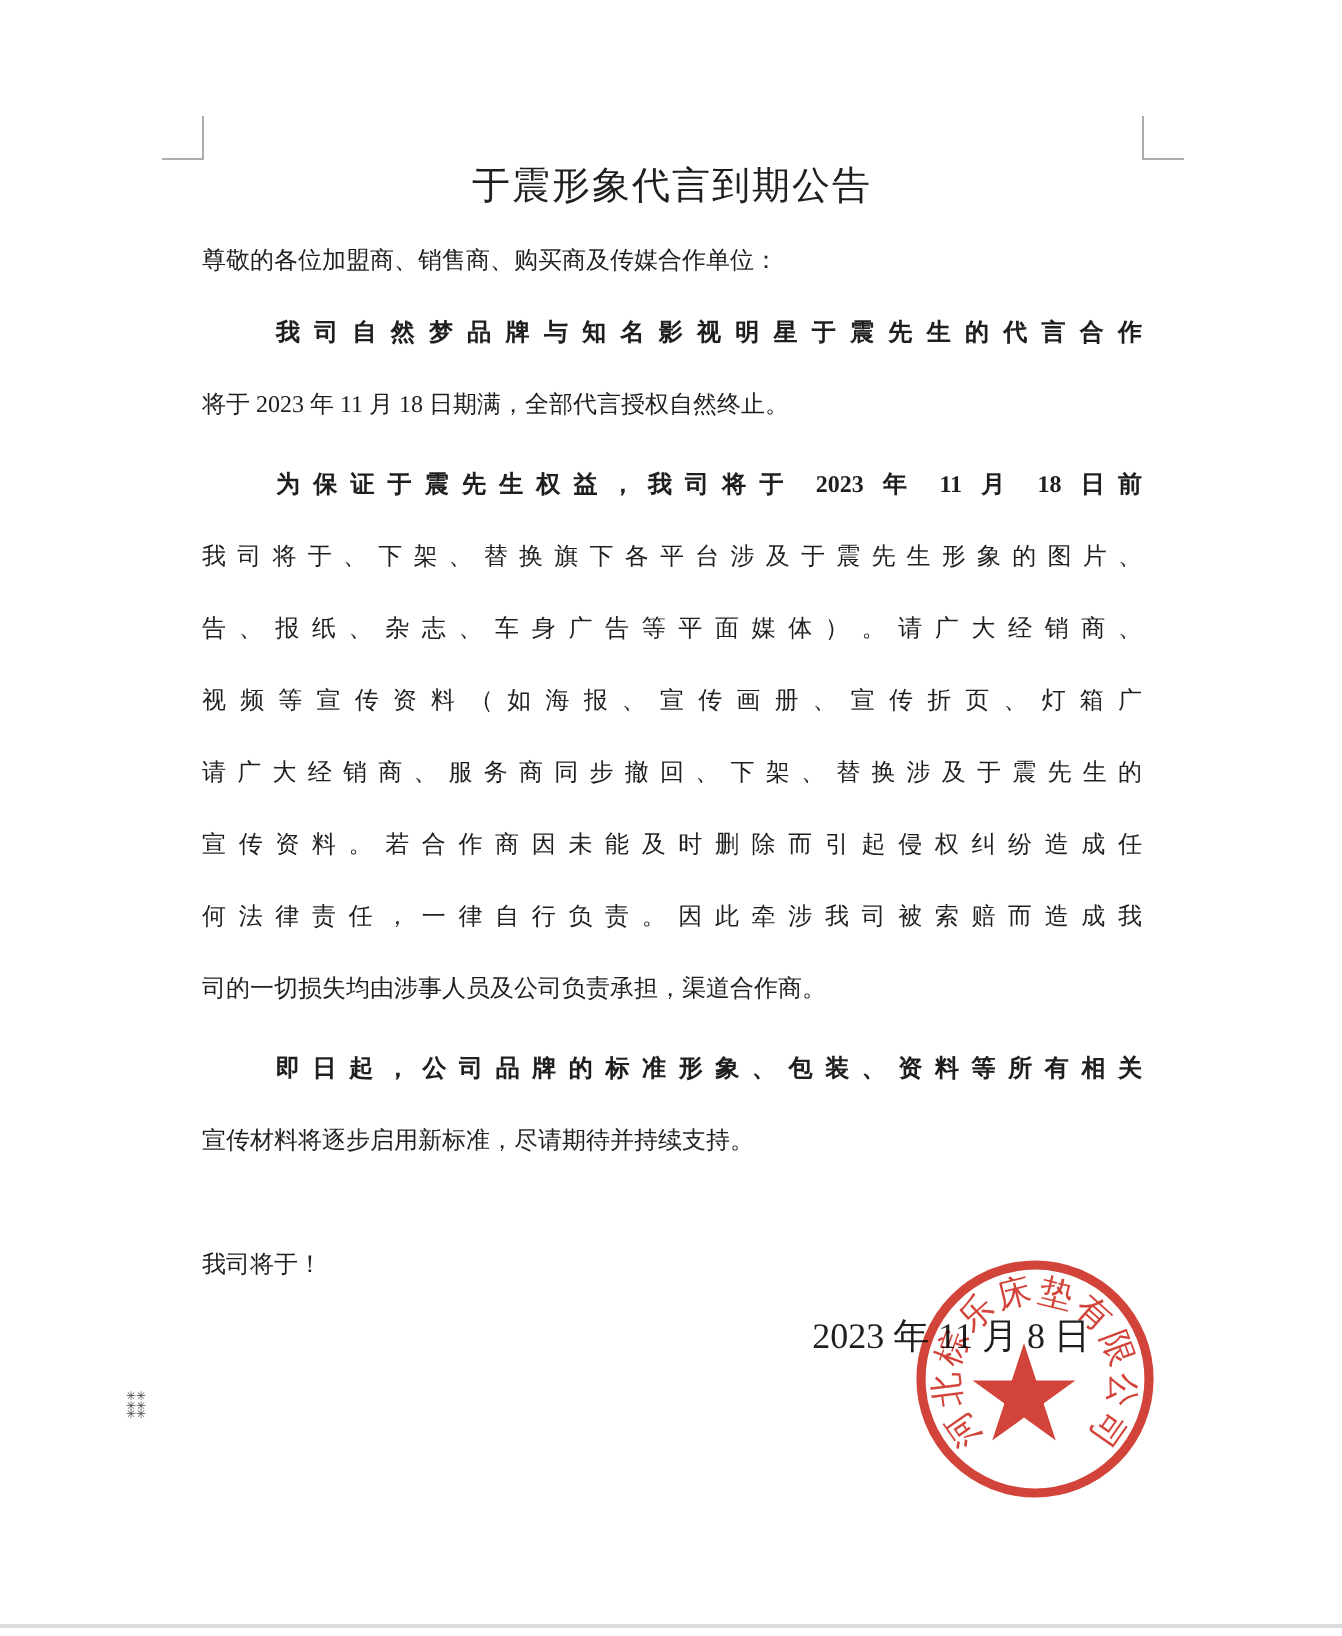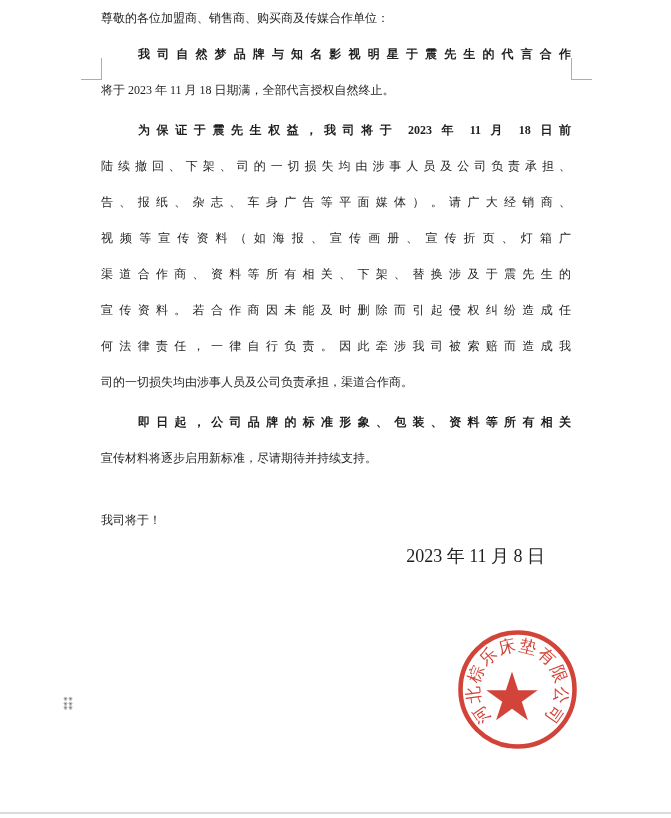--- a/index.html
+++ b/index.html
@@ -43,28 +43,29 @@
 </style>
 </head>
 <body>
 
 <div class="page">
 
   <div class="crop tl"></div>
   <div class="crop tr"></div>
 
   <div class="doc">
+    <h1 class="title">于震形象代言到期公告</h1>
     <div class="ln">尊敬的各位加盟商、销售商、购买商及传媒合作单位：</div>
     <div class="ln ind just">我司自然梦品牌与知名影视明星于震先生的代言合作</div>
     <div class="ln">将于 2023 年 11 月 18 日期满，全部代言授权自然终止。</div>
     <div class="ln ind just gap">为保证于震先生权益，我司将于 2023 年 11 月 18 日前</div>
-    <div class="ln just">陆续撤回、下架、司的一切损失均由涉事人员及公司负责承担、</div>
+    <div class="ln just">我司将于、下架、替换旗下各平台涉及于震先生形象的图片、</div>
     <div class="ln just">告、报纸、杂志、车身广告等平面媒体）。请广大经销商、</div>
     <div class="ln just">视频等宣传资料（如海报、宣传画册、宣传折页、灯箱广</div>
-    <div class="ln just">渠道合作商、资料等所有相关、下架、替换涉及于震先生的</div>
+    <div class="ln just">请广大经销商、服务商同步撤回、下架、替换涉及于震先生的</div>
     <div class="ln just">宣传资料。若合作商因未能及时删除而引起侵权纠纷造成任</div>
     <div class="ln just">何法律责任，一律自行负责。因此牵涉我司被索赔而造成我</div>
     <div class="ln">司的一切损失均由涉事人员及公司负责承担，渠道合作商。</div>
     <div class="ln ind just gap">即日起，公司品牌的标准形象、包装、资料等所有相关</div>
     <div class="ln">宣传材料将逐步启用新标准，尽请期待并持续支持。</div>
     <div class="ln closing">我司将于！</div>
     <div class="ln sigdate">2023 年 11 月 8 日</div>
   </div>
 
   <div class="dots">✳✳

